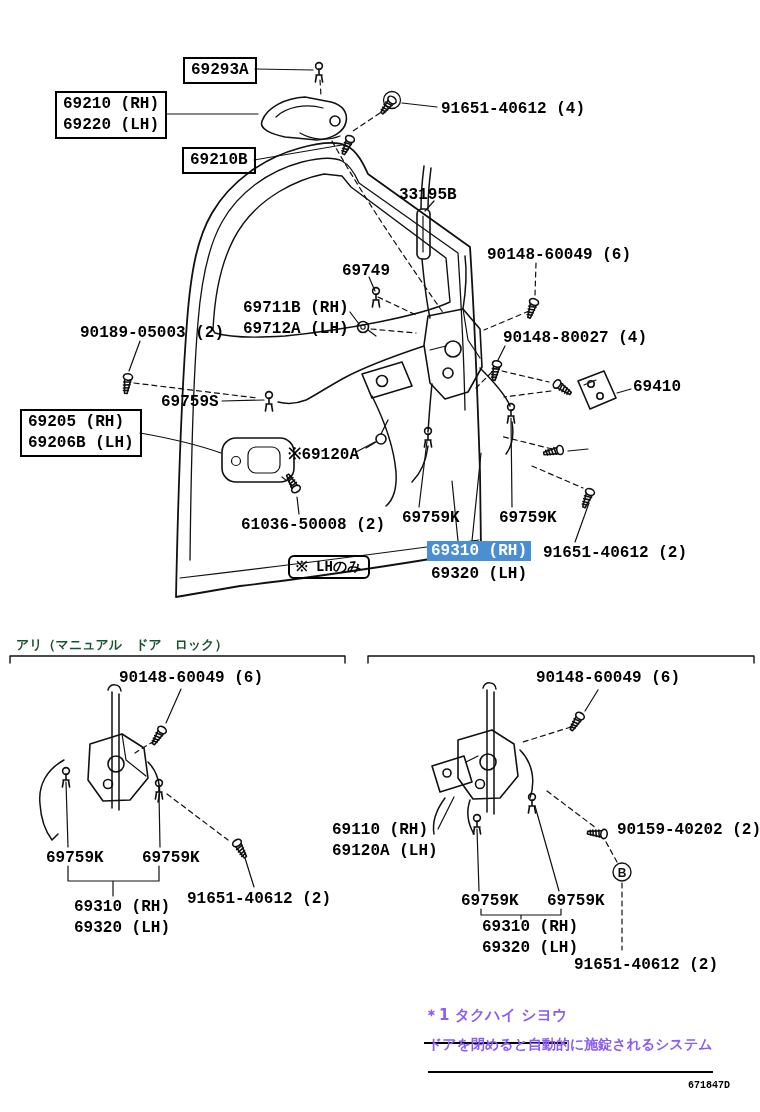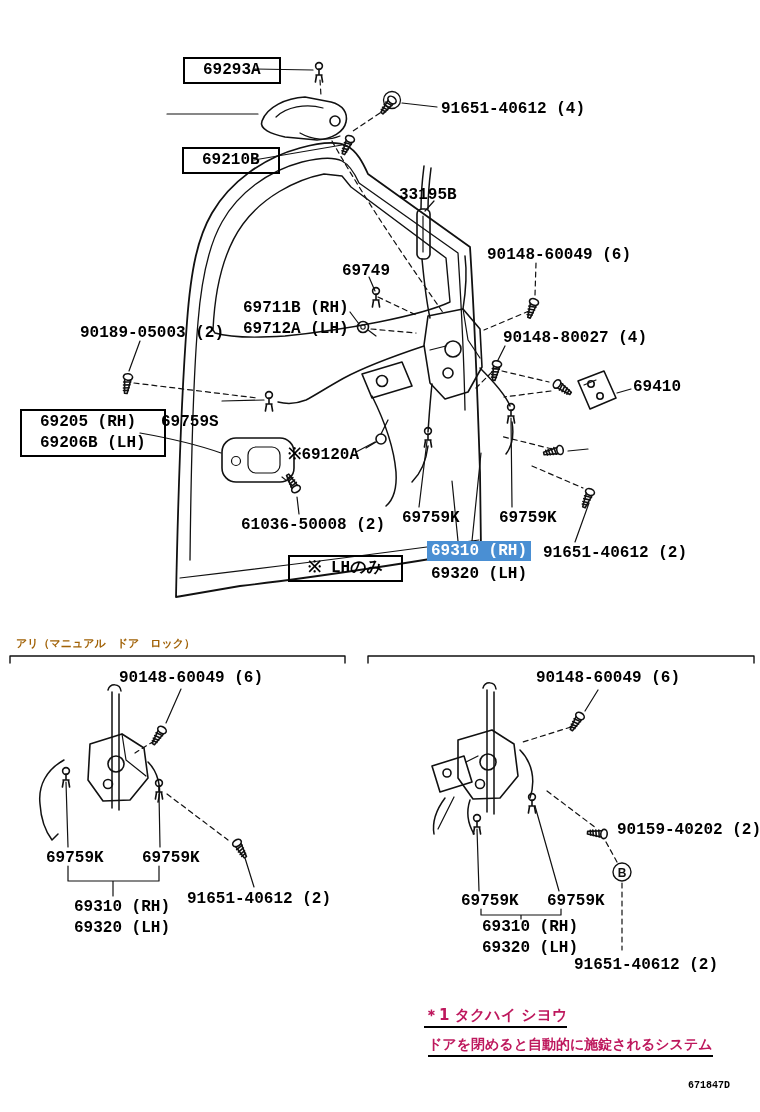--- a/index.html
+++ b/index.html
@@ -7,38 +7,38 @@
     position:relative; width:760px; height:1112px; background:#ffffff;
     overflow:hidden; font-family:"Liberation Sans", sans-serif;
   }
   .stage svg { position:absolute; left:0; top:0; }
   .lbl {
     position:absolute;
     font-family:"Liberation Mono","DejaVu Sans Mono",monospace;
     font-weight:700; font-size:16px; line-height:1.3;
     color:#000; white-space:nowrap; letter-spacing:0px;
   }
-  .box { border:2px solid #000; padding:1px 18px; }
+  .box { border:2px solid #000; padding:1px 6px; }
   .jp {
     position:absolute;
     font-family:"DejaVu Sans", sans-serif;
-    font-weight:700; font-size:11px; color:#a16207; white-space:nowrap;
+    font-weight:700; font-size:13px; color:#14532d; white-space:nowrap;
   }
   .note {
     position:absolute;
     font-family:"DejaVu Sans", sans-serif;
-    font-weight:700; color:#be185d; white-space:nowrap;
-    border-bottom:2px solid #000; padding-bottom:1px;
+    font-weight:700; color:#8b5cf6; white-space:nowrap;
+    border-bottom:2px solid #000; padding-bottom:17px;
   }
   .code {
     position:absolute;
     font-family:"Liberation Mono","DejaVu Sans Mono",monospace;
     font-weight:700; font-size:10px; color:#000;
   }
-  .sm { font-size:16px; }
+  .sm { font-size:14px;border-radius:6px; }
 </style>
 </head>
 <body>
 
 <div class="stage">
 
 <svg width="760" height="1112" viewBox="0 0 760 1112" fill="none" stroke="#111" stroke-width="1.6" stroke-linecap="round" stroke-linejoin="round">
   <defs>
     <g id="screw">
       <ellipse cx="0" cy="0" rx="4.6" ry="3.2"></ellipse>
@@ -220,37 +220,41 @@
     <path d="M598,690 L585,711 M438,829 L454,797 M479,891 L477,829 M559,891 L535,806" stroke-width="1.2"></path>
     <path d="M481,909 V915 M561,909 V915 M481,915 H561 M521,915 V919" stroke-width="1.2"></path>
     <path d="M571,727 L523,742 M547,791 L596,828 M606,842 L617,862 M622,883 V950" stroke-width="1.2" stroke-dasharray="5 4"></path>
   </g>
 
   <text x="622" y="877" font-family="Liberation Sans, sans-serif" font-size="12" font-weight="bold" fill="#111" stroke="none" text-anchor="middle">B</text>
 </svg>
 
 <div class="lbl box" style="left:183px;top:57px">69293A</div>
 
+<div class="lbl box" style="left:55px;top:91px">
+  <div>69210 (RH)</div>
+  <div>69220 (LH)</div>
+</div>
 
 <div class="lbl box" style="left:182px;top:147px">69210B</div>
 
 <div class="lbl" style="left:441px;top:99px">91651-40612 (4)</div>
 <div class="lbl" style="left:399px;top:185px">33195B</div>
 <div class="lbl" style="left:342px;top:261px">69749</div>
 <div class="lbl" style="left:487px;top:245px">90148-60049 (6)</div>
 
 <div class="lbl" style="left:243px;top:298px">
   <div>69711B (RH)</div>
   <div>69712A (LH)</div>
 </div>
 
 <div class="lbl" style="left:503px;top:328px">90148-80027 (4)</div>
 <div class="lbl" style="left:80px;top:323px">90189-05003 (2)</div>
 <div class="lbl" style="left:633px;top:377px">69410</div>
-<div class="lbl" style="left:161px;top:412px">69759S</div>
+<div class="lbl" style="left:161px;top:392px">69759S</div>
 
 <div class="lbl box" style="left:20px;top:409px">
   <div>69205 (RH)</div>
   <div>69206B (LH)</div>
 </div>
 
 <div class="lbl" style="left:288px;top:445px">※69120A</div>
 <div class="lbl" style="left:241px;top:515px">61036-50008 (2)</div>
 <div class="lbl" style="left:402px;top:508px">69759K</div>
 <div class="lbl" style="left:499px;top:508px">69759K</div>
@@ -267,20 +271,24 @@
 <div class="lbl" style="left:119px;top:668px">90148-60049 (6)</div>
 <div class="lbl" style="left:46px;top:848px">69759K</div>
 <div class="lbl" style="left:142px;top:848px">69759K</div>
 <div class="lbl" style="left:187px;top:889px">91651-40612 (2)</div>
 <div class="lbl" style="left:74px;top:897px">
   <div>69310 (RH)</div>
   <div>69320 (LH)</div>
 </div>
 
 <div class="lbl" style="left:536px;top:668px">90148-60049 (6)</div>
+<div class="lbl" style="left:332px;top:820px">
+  <div>69110 (RH)</div>
+  <div>69120A (LH)</div>
+</div>
 <div class="lbl" style="left:617px;top:820px">90159-40202 (2)</div>
 <div class="lbl" style="left:461px;top:891px">69759K</div>
 <div class="lbl" style="left:547px;top:891px">69759K</div>
 <div class="lbl" style="left:482px;top:917px">
   <div>69310 (RH)</div>
   <div>69320 (LH)</div>
 </div>
 <div class="lbl" style="left:574px;top:955px">91651-40612 (2)</div>
 
 <div class="note" style="left:424px;top:1006px;font-size:15px">＊1 タクハイ シヨウ</div>

